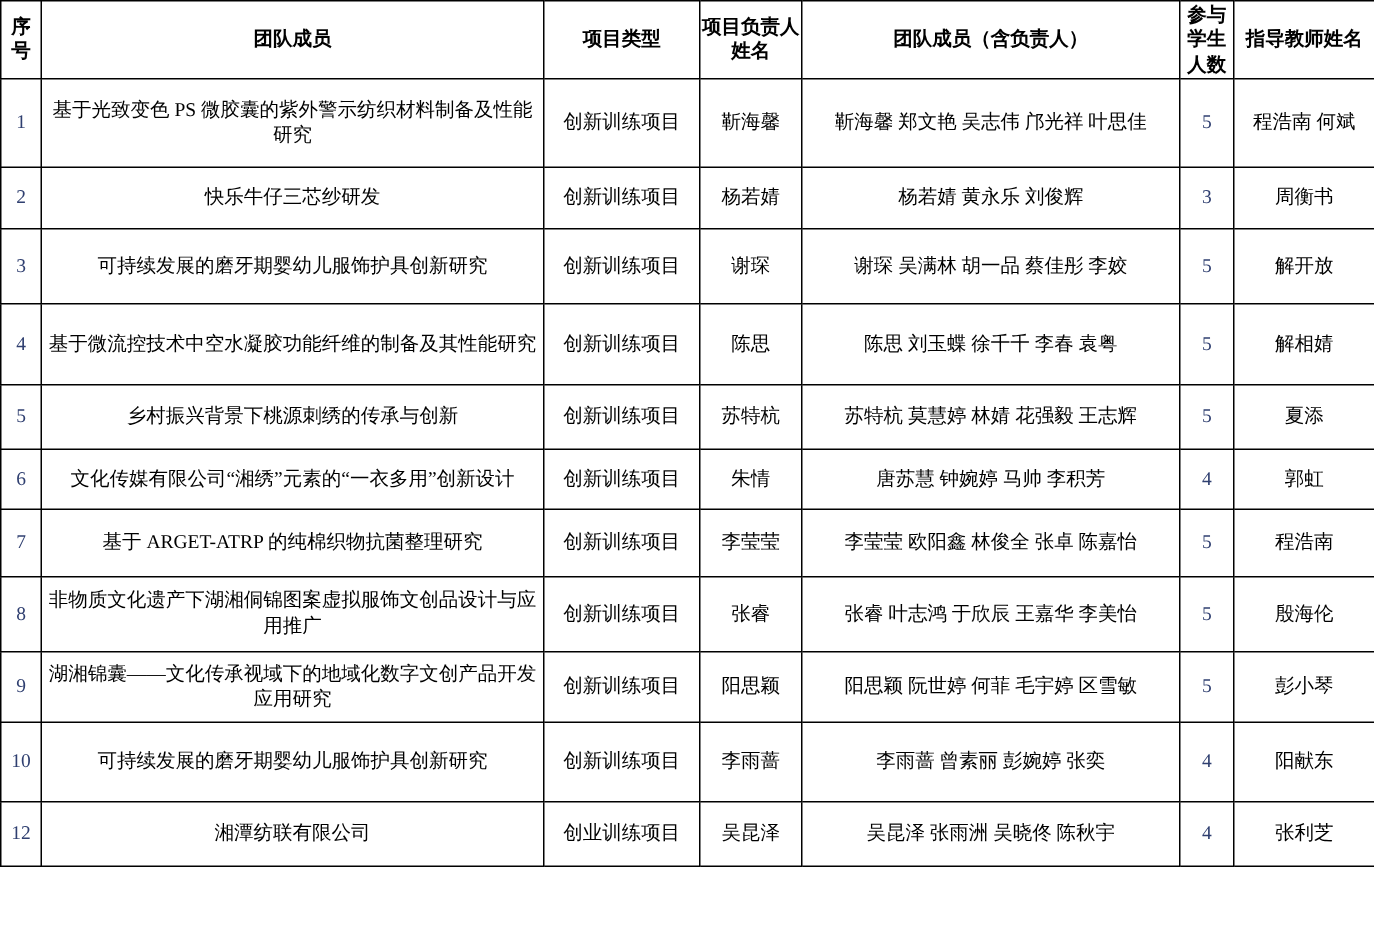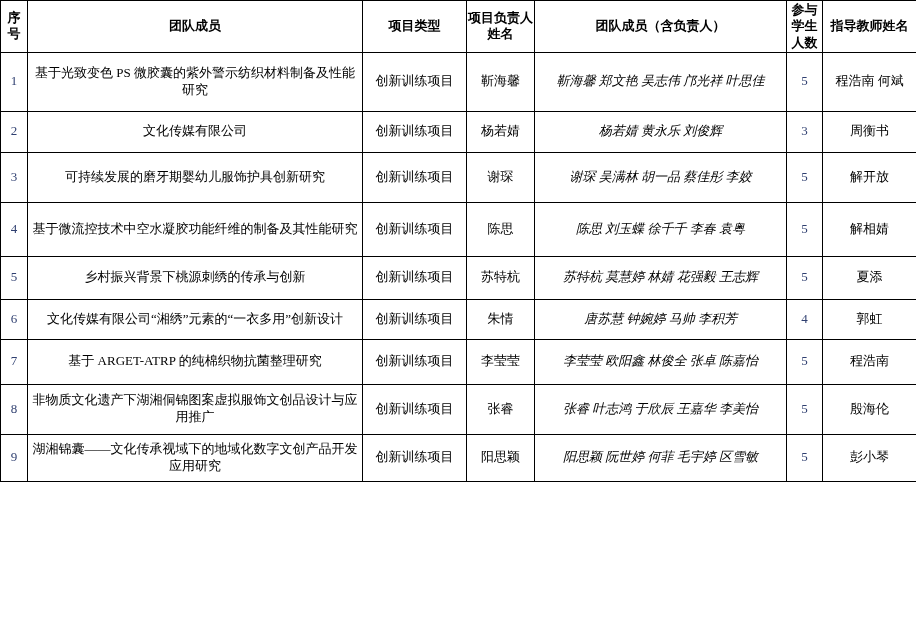--- a/index.html
+++ b/index.html
@@ -28,21 +28,21 @@
     padding:1px 2px;
     overflow:hidden;
     word-break:break-word;
   }
   table.projects th{
     font-weight:bold;
     line-height:1.25;
     padding:1px 1px;
   }
   td.c-name{padding:1px 16px;}
-  td.c-team{padding:1px 4px;font-style:italic;}
+  td.c-team{padding:1px 4px;}
   .num{
     color:var(--digit-color);
     font-family:"Liberation Serif","DejaVu Serif",serif;
     font-size:14px;
   }
   thead tr{height:35px;}
   tbody tr:nth-child(1){height:59px;}
   tbody tr:nth-child(2){height:41px;}
   tbody tr:nth-child(3){height:50px;}
   tbody tr:nth-child(4){height:54px;}
@@ -84,21 +84,21 @@
         <td class="c-no num">1</td>
         <td class="c-name">基于光致变色 PS 微胶囊的紫外警示纺织材料制备及性能研究</td>
         <td class="c-type">创新训练项目</td>
         <td class="c-leader">靳海馨</td>
         <td class="c-team">靳海馨 郑文艳 吴志伟 邝光祥 叶思佳</td>
         <td class="c-count num">5</td>
         <td class="c-advisor">程浩南 何斌</td>
       </tr>
       <tr>
         <td class="c-no num">2</td>
-        <td class="c-name">文化传媒有限公司</td>
+        <td class="c-name">快乐牛仔三芯纱研发</td>
         <td class="c-type">创新训练项目</td>
         <td class="c-leader">杨若婧</td>
         <td class="c-team">杨若婧 黄永乐 刘俊辉</td>
         <td class="c-count num">3</td>
         <td class="c-advisor">周衡书</td>
       </tr>
       <tr>
         <td class="c-no num">3</td>
         <td class="c-name">可持续发展的磨牙期婴幼儿服饰护具创新研究</td>
         <td class="c-type">创新训练项目</td>
@@ -154,14 +154,32 @@
       </tr>
       <tr>
         <td class="c-no num">9</td>
         <td class="c-name">湖湘锦囊——文化传承视域下的地域化数字文创产品开发应用研究</td>
         <td class="c-type">创新训练项目</td>
         <td class="c-leader">阳思颖</td>
         <td class="c-team">阳思颖 阮世婷 何菲 毛宇婷 区雪敏</td>
         <td class="c-count num">5</td>
         <td class="c-advisor">彭小琴</td>
       </tr>
+      <tr>
+        <td class="c-no num">10</td>
+        <td class="c-name">可持续发展的磨牙期婴幼儿服饰护具创新研究</td>
+        <td class="c-type">创新训练项目</td>
+        <td class="c-leader">李雨蔷</td>
+        <td class="c-team">李雨蔷 曾素丽 彭婉婷 张奕</td>
+        <td class="c-count num">4</td>
+        <td class="c-advisor">阳献东</td>
+      </tr>
+      <tr>
+        <td class="c-no num">12</td>
+        <td class="c-name">湘潭纺联有限公司</td>
+        <td class="c-type">创业训练项目</td>
+        <td class="c-leader">吴昆泽</td>
+        <td class="c-team">吴昆泽 张雨洲 吴晓佟 陈秋宇</td>
+        <td class="c-count num">4</td>
+        <td class="c-advisor">张利芝</td>
+      </tr>
     </tbody>
 </table>
 
 </body></html>

